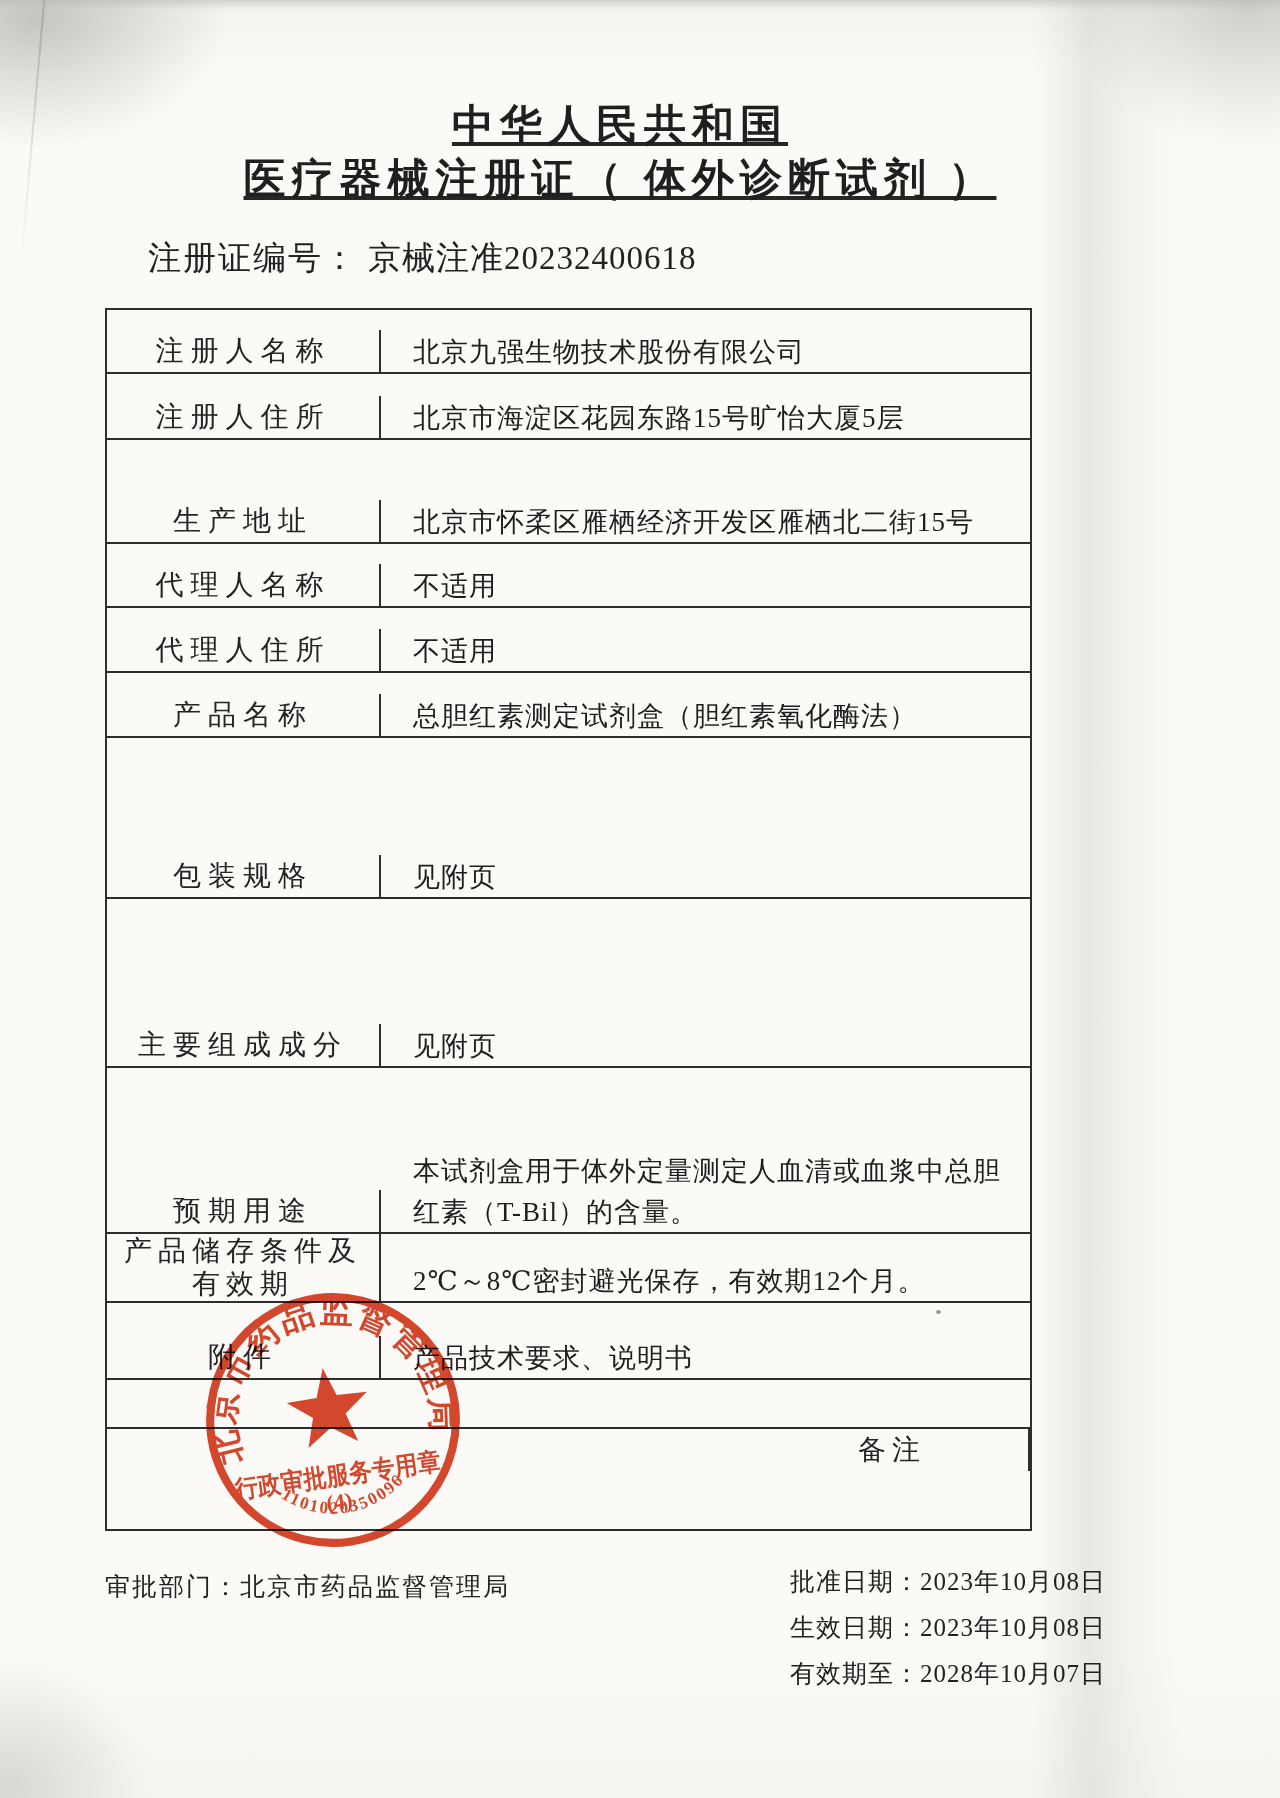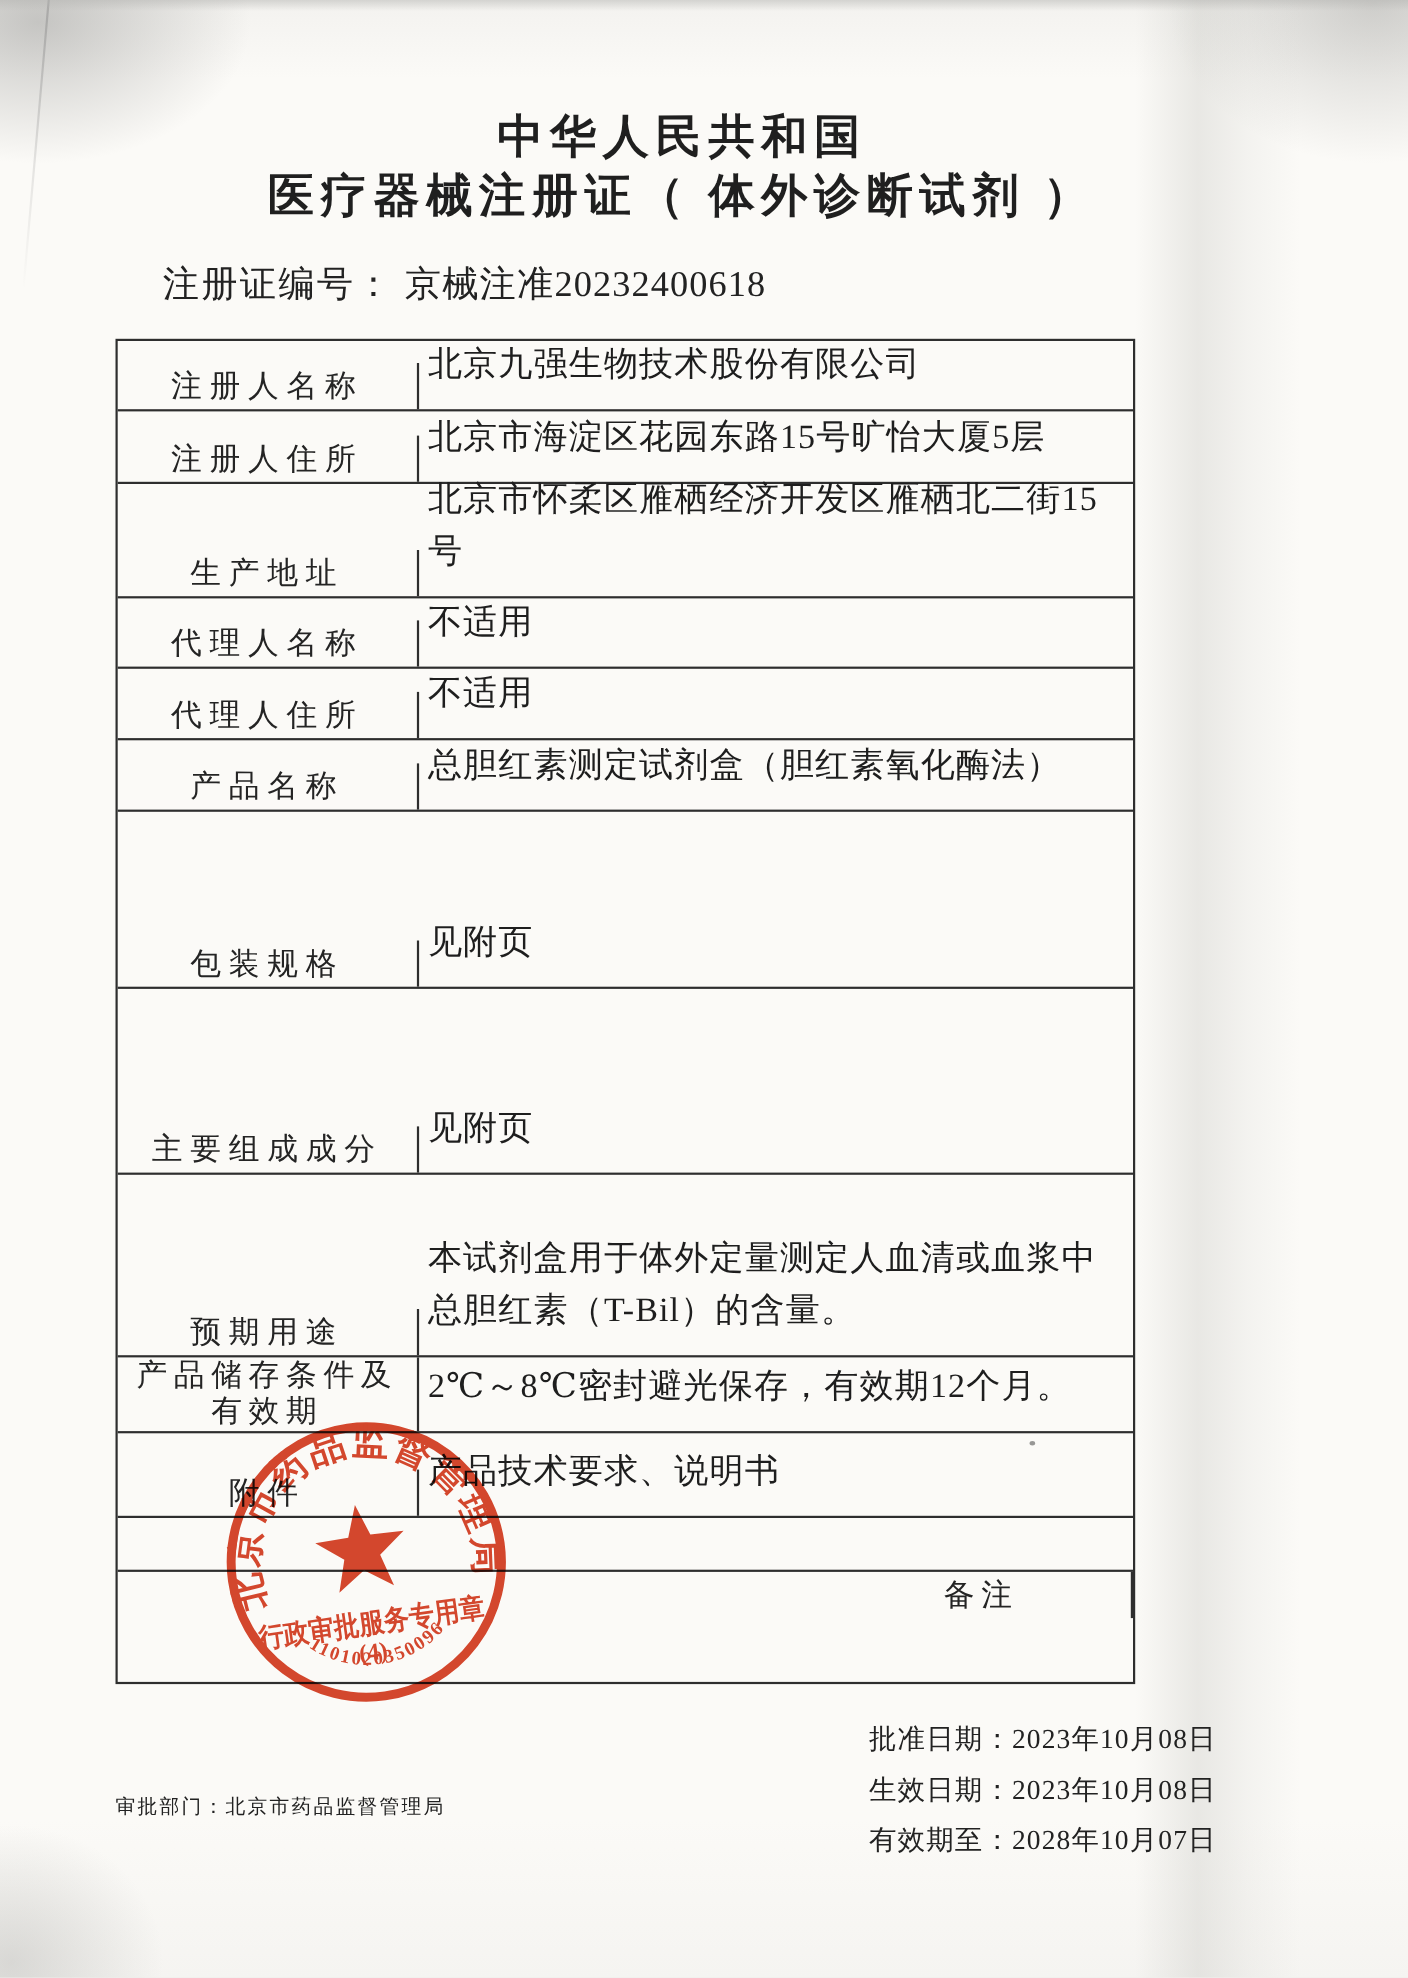--- a/index.html
+++ b/index.html
@@ -24,48 +24,48 @@
   .art-tr{top:-60px;right:-70px;width:290px;height:210px;
     background:radial-gradient(ellipse at 65% 30%, rgba(160,160,157,.45), rgba(160,160,157,0) 70%);}
   .art-right{top:0;left:1032px;width:150px;height:100%;
     background:linear-gradient(90deg, rgba(200,200,196,0) 0%, rgba(193,193,188,.32) 38%, rgba(208,208,204,.18) 68%, rgba(200,200,196,0) 100%);}
   .art-top{top:0;left:0;width:100%;height:10px;
     background:linear-gradient(rgba(180,180,177,.5), rgba(180,180,177,0));}
   .art-bl{bottom:-40px;left:-50px;width:200px;height:180px;
     background:radial-gradient(ellipse at 30% 70%, rgba(168,168,165,.38), rgba(168,168,165,0) 70%);}
   .art-dot{top:1310px;left:936px;width:5px;height:4px;border-radius:50%;background:rgba(70,70,70,.55);}
   
-  .title-block{position:absolute;top:98px;left:0;width:1240px;text-align:center;}
+  .title-block{position:absolute;top:98px;left:0;width:1240px;text-align:center;text-decoration:underline;}
   .title-line{font-size:42px;font-weight:bold;letter-spacing:6px;line-height:54px;color:#1f1f1f;}
   .reg-line{position:absolute;top:236px;left:148px;font-size:33px;letter-spacing:2px;color:#222;}
   .reg-line .reg-val{margin-left:10px;letter-spacing:1px;}
   
   .cert-table{
     position:absolute;top:308px;left:105px;width:927px;
     border:2px solid #2e2e2e;box-sizing:border-box;background:transparent;
   }
   .row{display:flex;border-bottom:2px solid #2e2e2e;box-sizing:border-box;align-items:flex-end;}
   .row:last-child{border-bottom:none;flex-direction:column;}
   .lbl{
     width:274px;box-sizing:border-box;border-right:2px solid #2e2e2e;
     display:flex;align-items:center;justify-content:center;text-align:center;
     font-size:28px;letter-spacing:7px;padding:2px 4px;color:#242424;
   }
   .val{
     flex:1;display:flex;align-items:center;
-    font-size:31px;letter-spacing:1px;line-height:1.5;
-    padding:2px 10px 18px 8px;color:#1e1e1e;
+    font-size:27px;letter-spacing:1px;line-height:1.5;
+    padding:2px 10px 0 8px;color:#1e1e1e;margin-left:24px;
   }
   .r0{height:64px}.r1{height:66px}.r2{height:104px}.r3{height:64px}.r4{height:65px}
   .r5{height:65px}.r6{height:161px}.r7{height:169px}.r8{height:166px}
   .r9{height:69px}.r10{height:77px}.r11{height:49px}.r12{height:100px}
   .r9 .lbl{letter-spacing:6px;line-height:1.2;padding:0 2px;}
   .r11 .lbl,.r12 .lbl{letter-spacing:6px;}
   
-  .dept-line{position:absolute;top:1630px;left:105px;font-size:18px;letter-spacing:2px;color:#222;font-family:Liberation Mono, monospace;}
+  .dept-line{position:absolute;top:1570px;left:105px;font-size:25px;letter-spacing:2px;color:#222;font-family:Liberation Mono, monospace;}
   .dates-block{position:absolute;top:1562px;left:790px;font-size:25px;letter-spacing:1px;color:#222;}
   .date-line{height:46px;line-height:40px;white-space:nowrap;text-align:center;}
   
   .stamp{
     position:absolute;top:1288px;left:201px;width:264px;height:264px;
     transform:rotate(-8deg);
     mix-blend-mode:multiply;opacity:.93;z-index:5;
   }
   .stamp text{fill:var(--stamp-ink,#d43a1e);font-family:"Liberation Serif","DejaVu Serif",serif;font-weight:bold;}
   .stamp .ring{stroke:var(--stamp-ink,#d43a1e);fill:none;}

